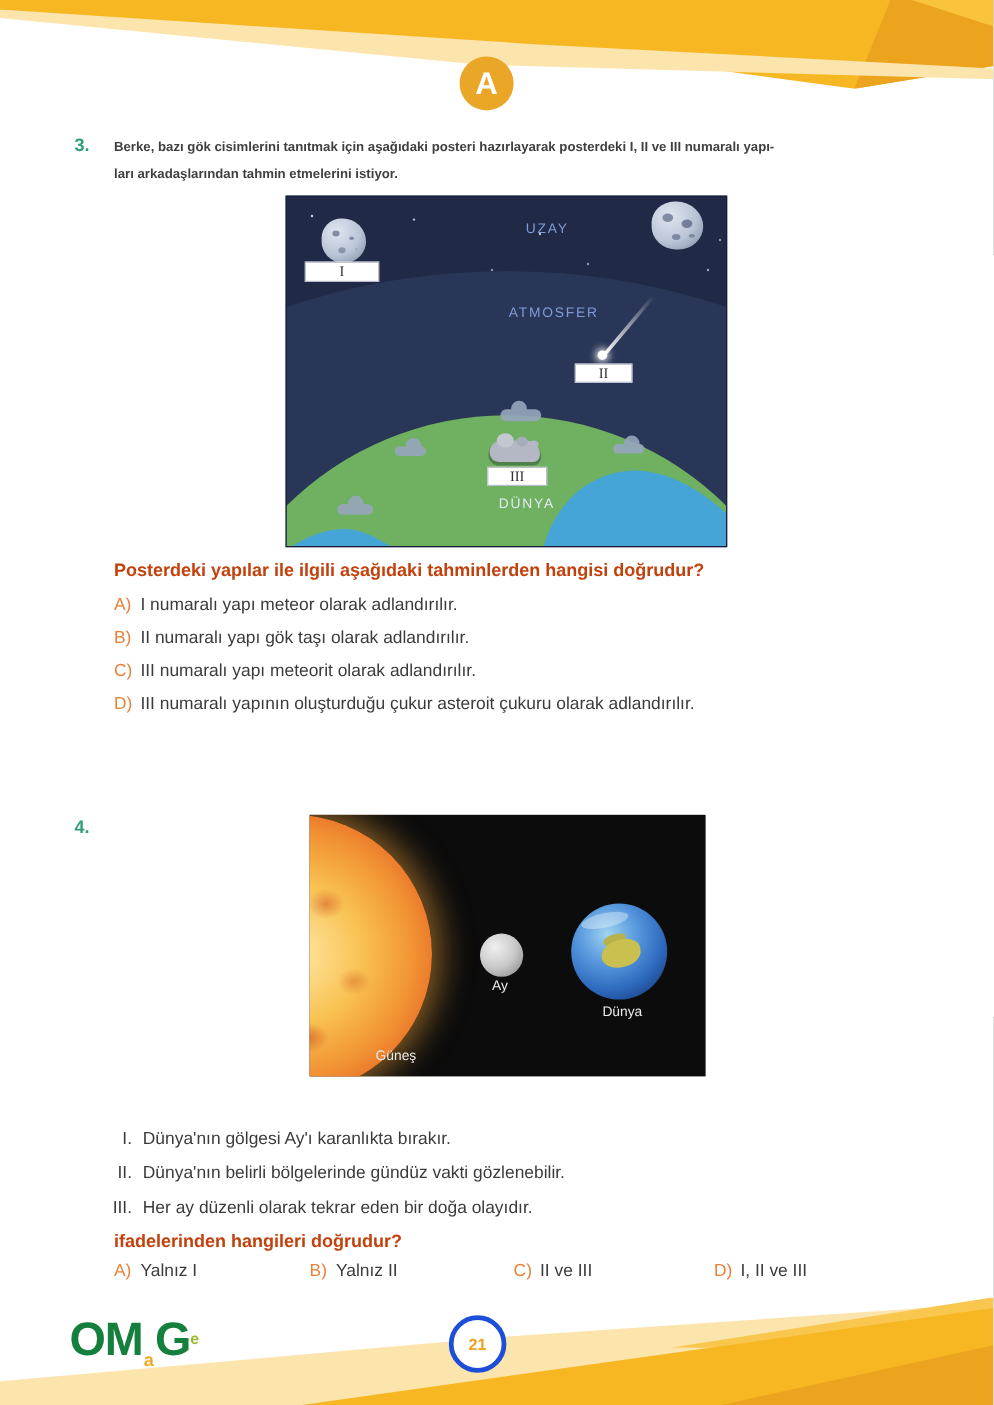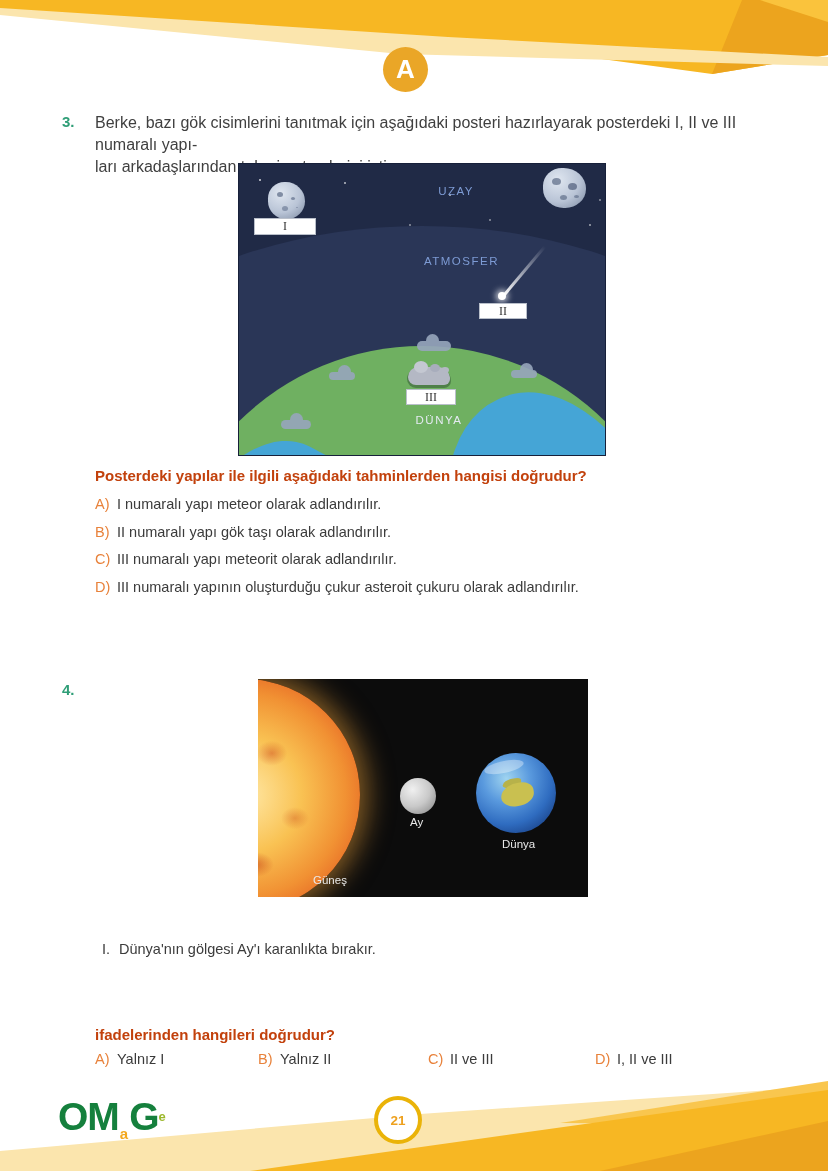--- a/index.html
+++ b/index.html
@@ -14,21 +14,21 @@
   .hdr-facet2{position:absolute;left:0;top:0;width:828px;height:80px;background:#fac33c;
     clip-path:polygon(760px 0,828px 0,828px 22px);}
   .hdr-pale{position:absolute;left:0;top:0;width:828px;height:80px;background:#fbe5ad;
     clip-path:polygon(0 8px,448px 37px,828px 57px,828px 66px,400px 54px,0 15px);}
   .badge{position:absolute;left:383px;top:47px;width:45px;height:45px;border-radius:50%;
     background:#eaa627;color:#fff;font-size:26px;font-weight:bold;display:flex;
     align-items:center;justify-content:center;}
 
   
   .qnum{position:absolute;font-size:15px;font-weight:bold;color:#2f9e77;}
-  .qtext{position:absolute;font-size:16px;line-height:22px;color:#3f3f3f;}
+  .qtext{position:absolute;font-size:11px;line-height:22px;color:#3f3f3f;font-weight:bold;}
   .stem{position:absolute;font-size:15px;font-weight:bold;color:#c2410c;}
   .optrow{display:flex;margin-bottom:9.5px;font-size:14.5px;line-height:18px;}
   .opt-letter{color:#e8823b;width:22px;flex:0 0 22px;}
   .opt-text{color:#3b3b3b;text-align:right;}
 
   
   .poster{position:absolute;left:238px;top:163px;width:368px;height:293px;background:#202a46;
     overflow:hidden;border:1px solid #17203a;box-sizing:border-box;}
   .stars{position:absolute;left:20px;top:15px;width:2px;height:2px;border-radius:50%;background:rgba(255,255,255,.8);
     box-shadow:40px 25px 0 rgba(255,255,255,.6),85px 3px 0 rgba(255,255,255,.7),150px 45px 0 rgba(255,255,255,.5),
@@ -102,21 +102,21 @@
   .footer{position:absolute;left:0;bottom:0;width:828px;height:90px;}
   .ft-pale{position:absolute;inset:0;background:#fbe5ad;
     clip-path:polygon(0 70px,420px 33px,828px 5px,828px 90px,0 90px);}
   .ft-light{position:absolute;inset:0;background:#f9c64e;
     clip-path:polygon(560px 42px,828px 0,828px 44px);}
   .ft-main{position:absolute;inset:0;background:#f7b723;
     clip-path:polygon(250px 90px,828px 9px,828px 90px);}
   .ft-facet{position:absolute;inset:0;background:#eca41e;
     clip-path:polygon(600px 90px,828px 40px,828px 90px);}
   .page-circle{position:absolute;left:374px;top:1096px;width:48px;height:48px;border-radius:50%;
-    background:#fff;border:4px solid #eab308;box-sizing:border-box;display:flex;align-items:center;
+    background:#fff;border:4px solid #1d4ed8;box-sizing:border-box;display:flex;align-items:center;
     justify-content:center;font-size:13.5px;font-weight:bold;color:#eea11f;z-index:5;}
   .logo{position:absolute;left:58px;top:1095px;z-index:5;white-space:nowrap;}
   .lg{font-size:39px;font-weight:800;color:#15803d;letter-spacing:-1px;margin-top:29px;}
   .lg-sub{font-size:15px;font-weight:800;color:#f3a81d;position:relative;top:9px;margin:0 1px;}
   .lg-sup{font-size:13px;font-weight:800;color:#9cb82b;position:relative;top:-9px;}
 </style>
 </head>
 <body>
 
 <div class="page">
@@ -195,20 +195,28 @@
     <div class="fig-label" style="left:152px;top:137px;">Ay</div>
     <div class="fig-label" style="left:244px;top:159px;">Dünya</div>
   </div>
 
 
   <div style="position:absolute;left:82px;top:940px;width:700px;">
     <div class="strow">
       <span class="st-numeral">I.</span>
       <span class="st-text">Dünya'nın gölgesi Ay'ı karanlıkta bırakır.</span>
     </div>
+    <div class="strow">
+      <span class="st-numeral">II.</span>
+      <span class="st-text">Dünya'nın belirli bölgelerinde gündüz vakti gözlenebilir.</span>
+    </div>
+    <div class="strow">
+      <span class="st-numeral">III.</span>
+      <span class="st-text">Her ay düzenli olarak tekrar eden bir doğa olayıdır.</span>
+    </div>
   </div>
 
   <div class="stem" style="left:95px;top:1026px;">ifadelerinden hangileri doğrudur?</div>
 
   <div class="optline" style="left:95px;top:1051px;">
     <span class="opt-letter">A)</span>
     <span class="opt-text">Yalnız I</span>
   </div>
   <div class="optline" style="left:258px;top:1051px;">
     <span class="opt-letter">B)</span>

